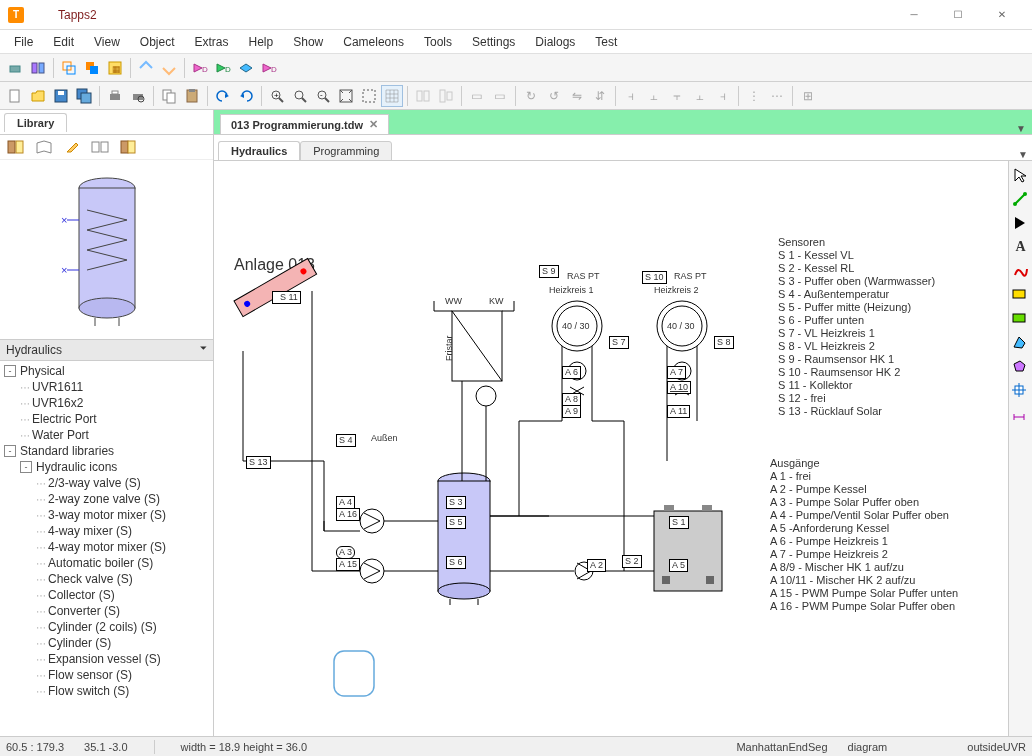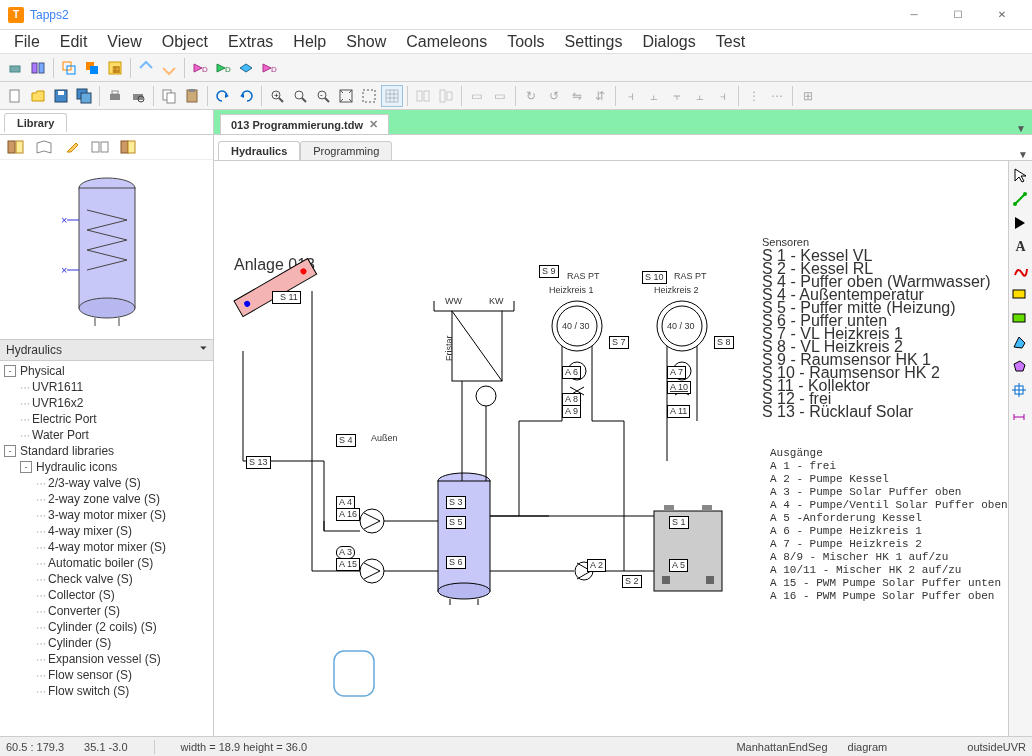--- a/index.html
+++ b/index.html
@@ -1,23 +1,23 @@
 <!DOCTYPE html>
 <html><head>
 <meta charset="utf-8">
 <style>
 * { box-sizing: border-box; margin: 0; padding: 0; }
 body { font-family: "Segoe UI", Tahoma, sans-serif; font-size: 12px; color: #333; background: #f0f0f0; width: 1032px; height: 756px; overflow: hidden; display: flex; flex-direction: column; }
 .titlebar { height: 30px; background: #fff; display: flex; align-items: center; padding: 0 8px; border-bottom: 1px solid #ddd; }
 .titlebar-icon { width: 16px; height: 16px; background: #ff8c00; color: #fff; font-size: 10px; font-weight: bold; display: flex; align-items: center; justify-content: center; margin-right: 6px; border-radius: 2px; }
-.titlebar-text { color: #3b82f6; font-size: 12px; flex: 1; }
+.titlebar-text { color: #7f1d1d; font-size: 12px; flex: 1; margin-left: 28px; }
 .winbtns { display: flex; gap: 0; }
 .winbtn { width: 44px; height: 28px; display: flex; align-items: center; justify-content: center; font-size: 10px; color: #666; }
 .menubar { height: 24px; background: #fff; display: flex; align-items: center; padding: 0 6px; gap: 4px; border-bottom: 1px solid #e0e0e0; }
-.menu-item { padding: 2px 8px; cursor: default; font-size: 16px; }
+.menu-item { padding: 2px 8px; cursor: default; font-size: 12px; }
 .toolbar { height: 28px; background: #f5f5f5; display: flex; align-items: center; padding: 0 4px; gap: 1px; border-bottom: 1px solid #d0d0d0; }
 .tbtn { width: 22px; height: 22px; display: flex; align-items: center; justify-content: center; border: 1px solid transparent; }
 .tsep { width: 1px; height: 20px; background: #ccc; margin: 0 3px; }
 .main { flex: 1; display: flex; overflow: hidden; }
 .left-panel { width: 214px; background: #fff; border-right: 1px solid #ccc; display: flex; flex-direction: column; }
 .panel-tab { height: 24px; display: flex; align-items: center; }
 .ptab { padding: 3px 12px; background: #fff; border: 1px solid #ccc; border-bottom: none; border-top-left-radius: 3px; border-top-right-radius: 3px; font-weight: bold; font-size: 11px; margin-left: 4px; }
 .lib-toolbar { height: 26px; display: flex; align-items: center; gap: 8px; padding: 0 6px; border-top: 1px solid #ccc; border-bottom: 1px solid #eee; }
 .lib-btn { width: 20px; height: 18px; display: flex; align-items: center; justify-content: center; }
 .preview { height: 180px; border-bottom: 1px solid #ccc; display: flex; align-items: center; justify-content: center; position: relative; }
@@ -542,44 +542,44 @@
           <div class="schem-label" style="left:428px; top:110px;">S 10</div>
           <div class="schem-text small" style="left:460px; top:110px;">RAS PT</div>
           <div class="schem-text small" style="left:440px; top:124px;">Heizkreis 2</div>
           <div class="schem-text small" style="left:453px; top:160px;">40 / 30</div>
           <div class="schem-label" style="left:500px; top:175px;">S 8</div>
           <div class="schem-label" style="left:453px; top:205px;">A 7</div>
           <div class="schem-label" style="left:453px; top:220px;text-decoration:underline;">A 10</div>
           <div class="schem-label" style="left:453px; top:244px;">A 11</div>
 
           <div class="schem-label" style="left:373px; top:398px;">A 2</div>
-          <div class="schem-label" style="left:408px; top:414px;">S 2</div>
+          <div class="schem-label" style="left:408px; top:394px;">S 2</div>
           <div class="schem-label" style="left:455px; top:355px;">S 1</div>
           <div class="schem-label" style="left:455px; top:398px;">A 5</div>
 
-          <div class="schem-text" style="left:548px; top:75px; line-height:13px;">
+          <div class="schem-text" style="left:564px; top:75px; line-height:13px;">
             <div style="font-size:11px;">Sensoren</div>
-            <div id="sensors-list" style="font-size:16px;">
+            <div id="sensors-list" style="font-size:11px;">
                 <div>S 1 - Kessel VL</div>
                 <div>S 2 - Kessel RL</div>
-                <div>S 4 - Puffer oben (Warmwasser)</div>
+                <div>S 3 - Puffer oben (Warmwasser)</div>
                 <div>S 4 - Außentemperatur</div>
                 <div>S 5 - Puffer mitte (Heizung)</div>
                 <div>S 6 - Puffer unten</div>
                 <div>S 7 - VL Heizkreis 1</div>
                 <div>S 8 - VL Heizkreis 2</div>
                 <div>S 9 - Raumsensor HK 1</div>
                 <div>S 10 - Raumsensor HK 2</div>
                 <div>S 11 - Kollektor</div>
                 <div>S 12 - frei</div>
                 <div>S 13 - Rücklauf Solar</div>
               </div>
           </div>
 
-          <div class="schem-text" style="left:556px; top:286px; line-height:13px;font-family:Liberation Mono, monospace;">
+          <div class="schem-text" style="left:556px; top:296px; line-height:13px;">
             <div style="font-size:11px;">Ausgänge</div>
             <div id="outputs-list" style="font-size:11px;">
                 <div>A 1 - frei</div>
                 <div>A 2 - Pumpe Kessel</div>
                 <div>A 3 - Pumpe Solar Puffer oben</div>
                 <div>A 4 - Pumpe/Ventil Solar Puffer oben</div>
                 <div>A 5 -Anforderung Kessel</div>
                 <div>A 6 - Pumpe Heizkreis 1</div>
                 <div>A 7 - Pumpe Heizkreis 2</div>
                 <div>A 8/9 - Mischer HK 1 auf/zu</div>

